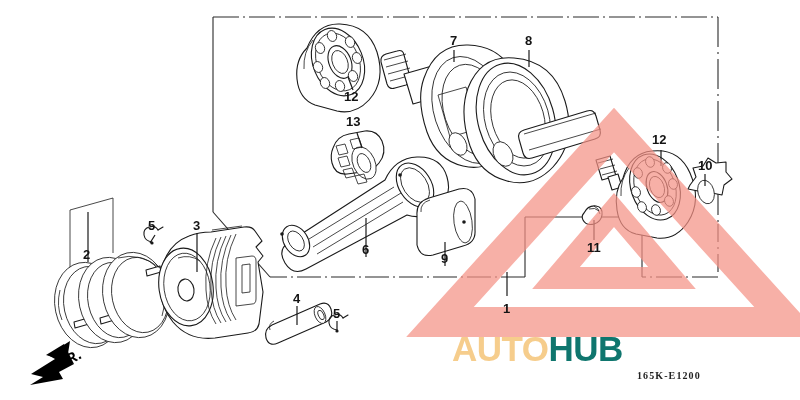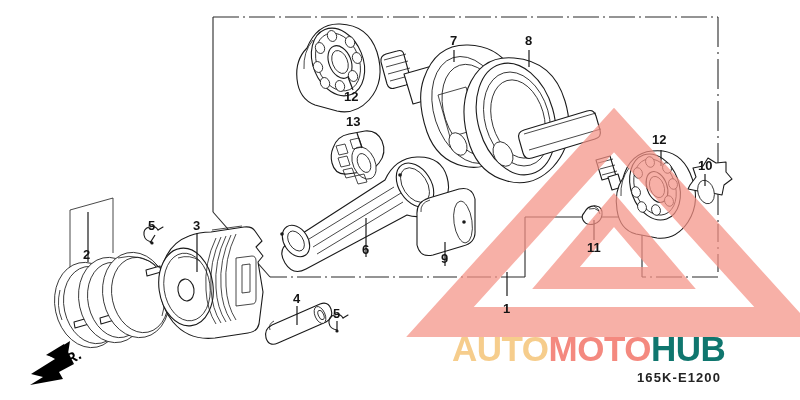--- a/index.html
+++ b/index.html
@@ -17,22 +17,22 @@
     font-family:"Liberation Sans", sans-serif;
     font-weight:bold;
     font-size:13px;
     color:#141414;
     line-height:1;
     white-space:nowrap;
     user-select:none;
   }
   .diagcode{
     position:absolute;
-    font-family:Liberation Sans, sans-serif;
-    font-size:13px;
+    font-family:Liberation Serif, serif;
+    font-size:10px;
     font-weight:bold;
     letter-spacing:1.1px;
     color:#232323;
     white-space:nowrap;
   }
   .frtext{
     position:absolute;
     font-family:"Liberation Sans", sans-serif;
     font-weight:bold;
     font-size:15px;
@@ -323,19 +323,18 @@
   <svg class="layer" viewBox="0 0 800 400">
     <g>
       <path d="M70,341 L48,355 L55,359 L31,374 L43,377 L30,385 L63,379 L59,372 L74,364 L67,360 Z" fill="#000"></path>
       <path d="M64,344 L46,355 L74,364 Z" fill="#000"></path>
     </g>
   </svg>
   <div class="frtext" style="left:62px;top:355px;">FR.</div>
 
   <div style="position:absolute;left:452px;top:309px;display:flex;align-items:flex-start;margin-top:20px;">
     <span class="wm-text" style="position:static;color:#f6cd8c;">AUTO</span>
-    <span class="wm-text" style="position:static;color:#f4897f;">MOTO</span>
     <span class="wm-text" style="position:static;color:#0f766e;">HUB</span>
   </div>
 
   <div class="diagcode" style="left:637px;top:370px;">165K-E1200</div>
 
 </div>
 
 </body></html>

